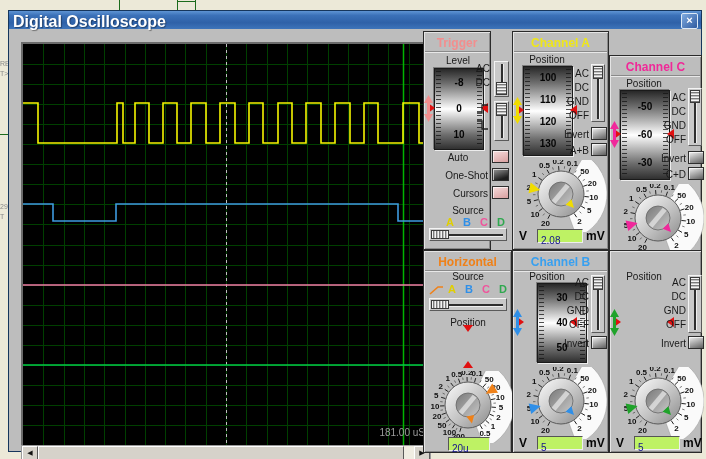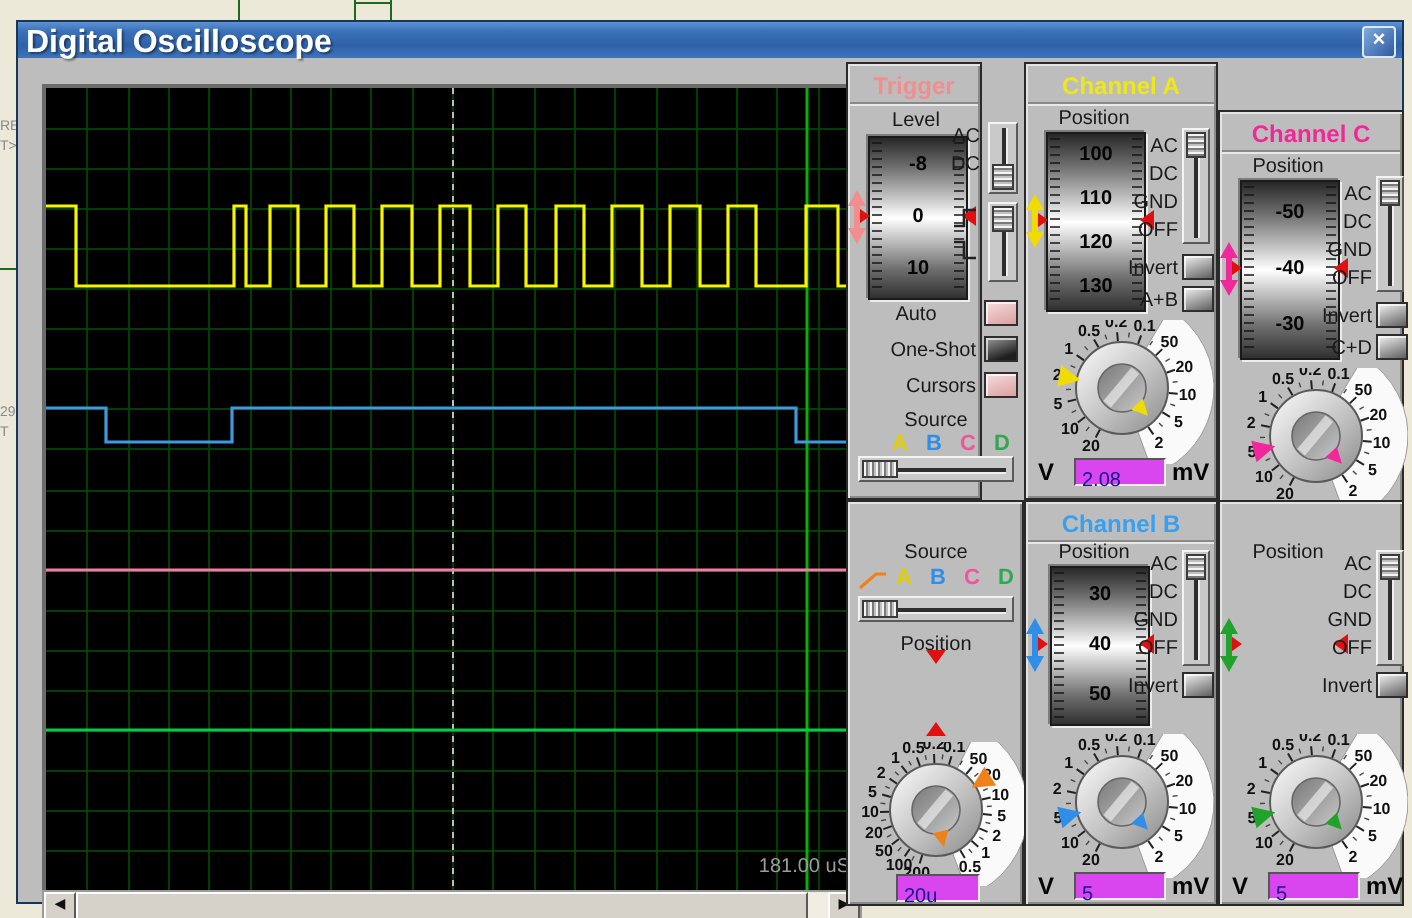--- a/index.html
+++ b/index.html
@@ -69,21 +69,21 @@
   .hslider{position:absolute;background:#C9C9C9;border:1px solid;border-color:#F4F4F4 #5a5a5a #5a5a5a #F4F4F4;box-sizing:border-box;}
   .hslider .groove{position:absolute;top:50%;margin-top:-1px;left:3px;right:3px;height:2px;background:#2e2e2e;box-shadow:0 1px 0 #eee;}
   .hhandle{position:absolute;top:1px;bottom:1px;width:16px;border:1px solid #3a3a3a;
        background:repeating-linear-gradient(90deg,#F4F4F4 0 1px,#7a7a7a 1px 2px,#C0C0C0 2px 3px);}
   
   .pbtn{position:absolute;border:1px solid #2e2e2e;box-shadow:inset 1px 1px 0 rgba(255,255,255,.65);box-sizing:border-box;}
   .btn-pink{background:linear-gradient(160deg,#F6DCDC,#D9A0A0);}
   .btn-dark{background:linear-gradient(160deg,#9A9A9A 0%,#1E1E1E 80%);}
   .btn-gray{background:linear-gradient(160deg,#F2F2F2,#5F5F5F);}
   
-  .valuebox{position:absolute;background:#d946ef;border:1px solid;border-color:#555 #EEE #EEE #555;
+  .valuebox{position:absolute;background:#bef264;border:1px solid;border-color:#555 #EEE #EEE #555;
        font-size:10px;color:#14148C;padding:5px 3px;box-sizing:border-box;height:14px;}
   .unit{position:absolute;font-weight:bold;font-size:12px;color:#050505;}
   .srcletter{position:absolute;font-weight:bold;font-size:11px;width:14px;text-align:center;}
   svg text{font-family:"Liberation Sans",sans-serif;}
 </style>
 </head>
 <body>
 
 <div class="schline" style="left:119px;top:0;width:1px;height:11px;"></div>
 <div class="schline" style="left:177px;top:0;width:1px;height:11px;"></div>
@@ -292,21 +292,21 @@
       </svg>
       <div class="unit" style="left: 6px; top: 197px;">V</div>
       <div class="valuebox" style="left: 24px; top: 197px; width: 46px;">2.08</div>
       <div class="unit" style="left: 73px; top: 197px;">mV</div>
     </div>
   <div class="panel" id="p-channel-c" style="left:600px;top:20px;width:93px;height:219px;margin-top:24px;">
     <div class="phead" style="color: rgb(240, 40, 152);">Channel C</div>
   <div class="lbl c" style="left: 10px; top: 22px; width: 48px; text-align: center;">Position</div>
       <div class="vgauge" style="left: 10px; top: 34px; width: 48px; height: 88px;">
         <div class="glabel" style="top: calc(18% - 6px);">-50</div>
-        <div class="glabel" style="top: calc(50% - 6px);">-40</div>
+        <div class="glabel" style="top: calc(50% - 6px);">-60</div>
         <div class="glabel" style="top: calc(82% - 6px);">-30</div>
       </div>
       <div class="ra left" style="left: 4px; top: 73px;"></div>
       <div class="ra right" style="left: 57px; top: 73px;"></div>
       <svg width="9" height="27" style="position:absolute;left:0px;top:65px;">
         <polygon points="4.5,0 9,8 6,8 6,19 9,19 4.5,27 0,19 3,19 3,8 0,8" fill="#F0289B"></polygon>
       </svg>
       <div class="lbl r" style="left: 36px; top: 36px; width: 40px; text-align: right;">AC</div>
       <div class="lbl r" style="left: 36px; top: 50px; width: 40px; text-align: right;">DC</div>
       <div class="lbl r" style="left: 36px; top: 64px; width: 40px; text-align: right;">GND</div>
@@ -378,20 +378,21 @@
         </g>
         <g transform="rotate(137 46 34)">
           <polygon points="46,15 42,23 50,23" fill="#F0289B"></polygon>
         </g>
       </svg>
       <div class="unit" style="left: 6px; top: 197px;">V</div>
       <div class="valuebox" style="left: 24px; top: 197px; width: 46px;">5</div>
       <div class="unit" style="left: 73px; top: 197px;">mV</div>
     </div>
   <div class="panel" id="p-horizontal" style="left:414px;top:239px;width:89px;height:203px;">
+    <div class="phead" style="color: rgb(239, 129, 25);">Horizontal</div>
   <div class="lbl c" style="left: 14px; top: 20px; width: 60px; text-align: center;">Source</div>
       <svg width="15" height="12" style="position:absolute;left:5px;top:33px;">
         <path d="M1,10 L9,3 H14" fill="none" stroke="#EF8119" stroke-width="1.6"></path>
       </svg>
       <div class="srcletter" style="left: 21px; top: 32px; color: rgb(224, 207, 0);">A</div>
       <div class="srcletter" style="left: 38px; top: 32px; color: rgb(47, 143, 232);">B</div>
       <div class="srcletter" style="left: 55px; top: 32px; color: rgb(240, 84, 156);">C</div>
       <div class="srcletter" style="left: 72px; top: 32px; color: rgb(47, 168, 79);">D</div>
       <div class="hslider" style="left: 5px; top: 47px; width: 78px; height: 13px;">
         <div class="groove"></div>
@@ -476,21 +477,21 @@
           <polygon points="44,15 40,23 48,23" fill="#EF8119"></polygon>
         </g>
       </svg>
       <div class="unit" style="left: 6px; top: 186px; margin-left: 40px;">mS</div>
       <div class="valuebox" style="left: 24px; top: 186px; width: 42px;">20u</div>
       <div class="unit" style="left: 69px; top: 184px; margin-left: 30px;">µS</div>
     </div>
   <div class="panel" id="p-channel-b" style="left:503px;top:239px;width:97px;height:203px;">
     <div class="phead" style="color: rgb(56, 160, 240);">Channel B</div>
   <div class="lbl c" style="left: 10px; top: 20px; width: 48px; text-align: center;">Position</div>
-      <div class="vgauge" style="left: 12px; top: 32px; width: 48px; height: 78px;">
+      <div class="vgauge" style="left: 24px; top: 32px; width: 48px; height: 78px;">
         <div class="glabel" style="top: calc(18% - 6px);">30</div>
         <div class="glabel" style="top: calc(50% - 6px);">40</div>
         <div class="glabel" style="top: calc(82% - 6px);">50</div>
       </div>
       <div class="ra left" style="left: 4px; top: 66px;"></div>
       <div class="ra right" style="left: 57px; top: 66px;"></div>
       <svg width="9" height="27" style="position:absolute;left:0px;top:58px;">
         <polygon points="4.5,0 9,8 6,8 6,19 9,19 4.5,27 0,19 3,19 3,8 0,8" fill="#2F8FE8"></polygon>
       </svg>
       <div class="lbl r" style="left: 36px; top: 26px; width: 40px; text-align: right;">AC</div>

